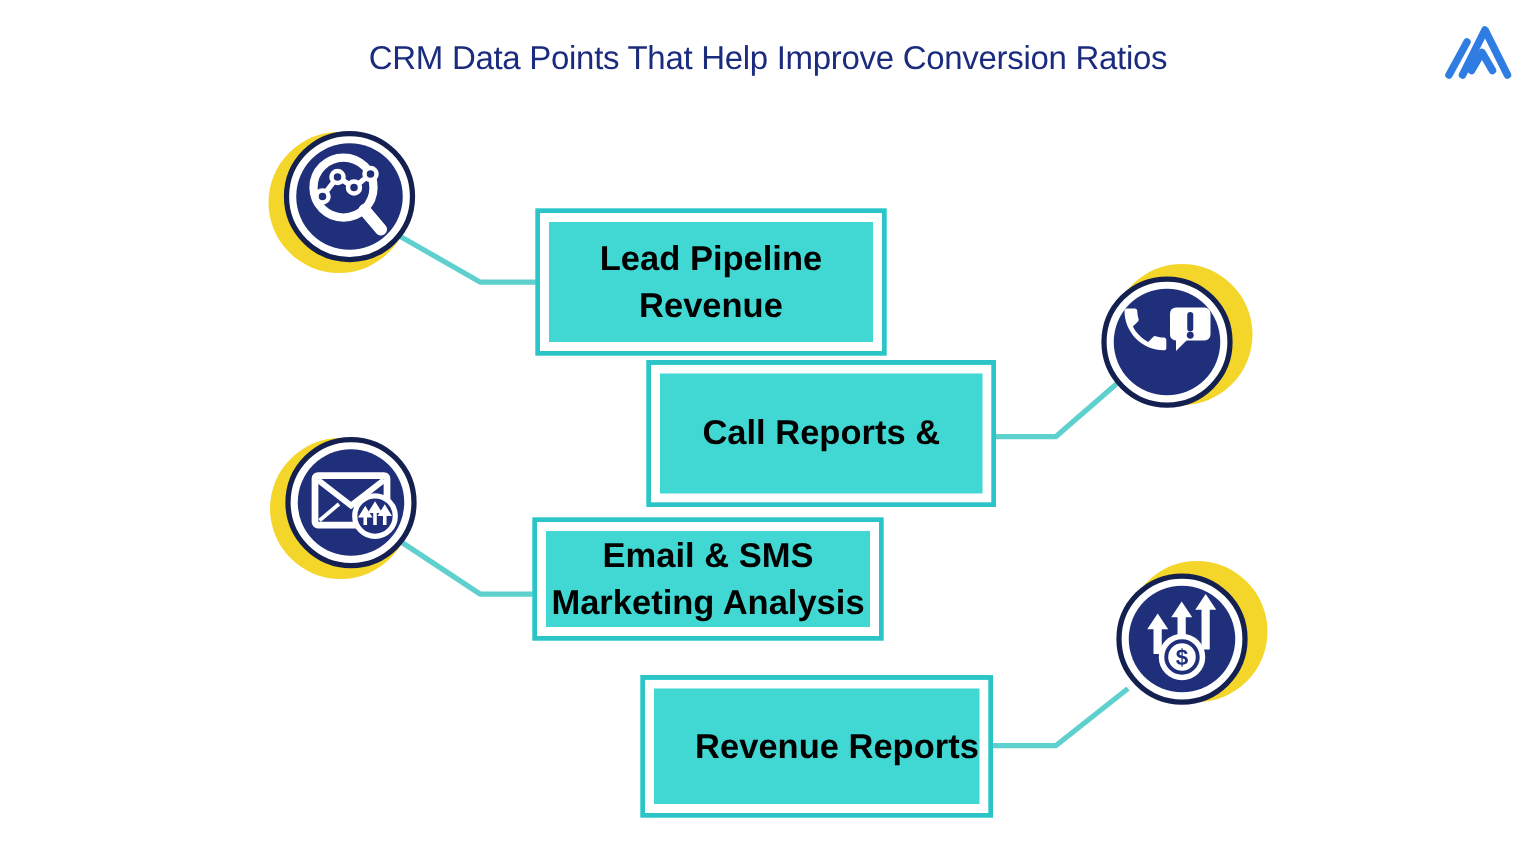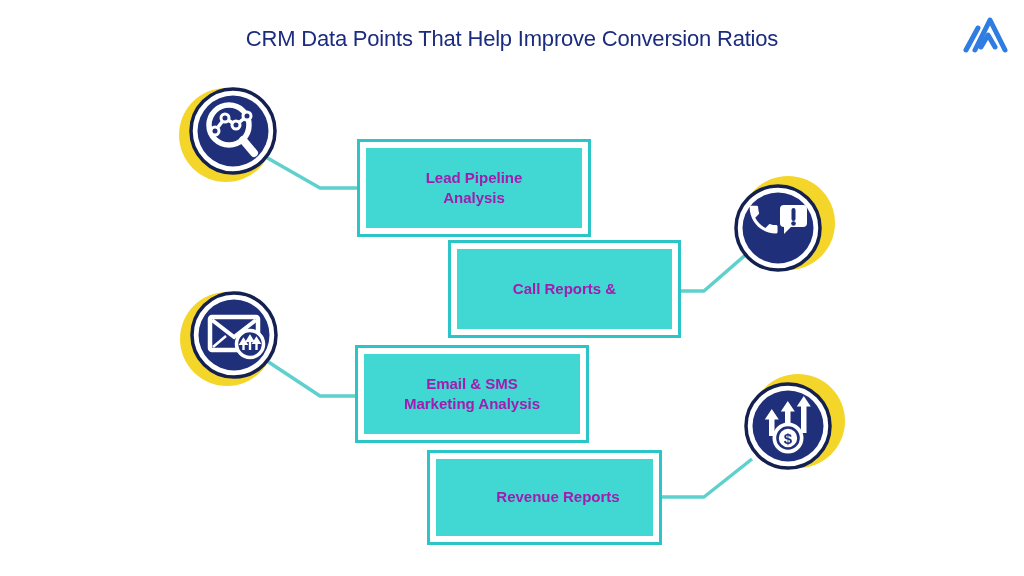--- a/index.html
+++ b/index.html
@@ -20,21 +20,21 @@
 
   .dp-box{
     position:absolute;z-index:2;
     background:#41d7d2;
     border:3px solid #2cc5c7;
     box-shadow:inset 0 0 0 6px #ffffff;
     display:flex;align-items:center;justify-content:center;
     text-align:center;box-sizing:border-box;
   }
   .dp-box .box-label{
-    color:#a21caf;font-weight:bold;font-size:15px;line-height:1.35;
+    color:#000000;font-weight:bold;font-size:23px;line-height:1.35;
   }
   .dp-box .box-label span{display:block;}
 </style>
 </head>
 <body>
 
 <div class="stage">
 
   <div class="title">CRM Data Points That Help Improve Conversion Ratios</div>
 
@@ -66,38 +66,38 @@
       <circle cx="42" cy="60" r="4"></circle>
       <circle cx="52" cy="47" r="4"></circle>
       <circle cx="63" cy="54" r="4"></circle>
       <circle cx="74" cy="45" r="4"></circle>
     </g>
   </svg>
 
   <div class="dp-box" style="left:357px;top:139px;width:234px;height:98px;">
     <div class="box-label">
       <span>Lead Pipeline</span>
-      <span>Analysis</span>
+      <span>Revenue</span>
     </div>
   </div>
 
   <svg class="icon-group" style="left:718px;top:168px;" viewBox="0 0 120 120">
     <circle cx="70" cy="55" r="47" fill="#f4d62a"></circle>
     <circle cx="60" cy="60" r="42" fill="#ffffff" stroke="#14204f" stroke-width="3.5"></circle>
     <circle cx="60" cy="60" r="35.5" fill="#1f2f7a"></circle>
     <g transform="translate(27,33) scale(1.55)">
       <path fill="#ffffff" d="M6.62 10.79c1.44 2.83 3.76 5.14 6.59 6.59l2.2-2.2c.27-.27.67-.36 1.02-.24 1.12.37 2.33.57 3.57.57.55 0 1 .45 1 1V20c0 .55-.45 1-1 1-9.39 0-17-7.61-17-17 0-.55.45-1 1-1h3.5c.55 0 1 .45 1 1 0 1.25.2 2.45.57 3.57.11.35.03.74-.25 1.02l-2.2 2.2z"></path>
     </g>
     <rect x="62" y="37" width="27" height="22" rx="4" fill="#ffffff"></rect>
     <polygon points="66,57 66,66 75,57" fill="#ffffff"></polygon>
     <line x1="75.5" y1="42" x2="75.5" y2="51" stroke="#1f2f7a" stroke-width="4" stroke-linecap="round"></line>
     <circle cx="75.5" cy="55.5" r="2.3" fill="#1f2f7a"></circle>
   </svg>
 
-  <div class="dp-box" style="left:448px;top:240px;width:233px;height:98px;">
+  <div class="dp-box" style="left:431px;top:240px;width:233px;height:98px;">
     <div class="box-label">
       <span>Call Reports &amp;</span>
     </div>
   </div>
 
   <svg class="icon-group" style="left:174px;top:275px;" viewBox="0 0 120 120">
     <circle cx="53" cy="64" r="47" fill="#f4d62a"></circle>
     <circle cx="60" cy="60" r="42" fill="#ffffff" stroke="#14204f" stroke-width="3.5"></circle>
     <circle cx="60" cy="60" r="35.5" fill="#1f2f7a"></circle>
     <rect x="36" y="42" width="48" height="33" rx="2" fill="#1f2f7a" stroke="#ffffff" stroke-width="4.5"></rect>
@@ -107,21 +107,21 @@
     <g stroke="#ffffff" stroke-width="2.4" fill="#ffffff">
       <line x1="69.5" y1="75" x2="69.5" y2="68"></line>
       <polygon points="69.5,64.5 66.8,68.8 72.2,68.8"></polygon>
       <line x1="76" y1="75" x2="76" y2="65"></line>
       <polygon points="76,61.5 73.3,65.8 78.7,65.8"></polygon>
       <line x1="82.5" y1="75" x2="82.5" y2="67"></line>
       <polygon points="82.5,63.5 79.8,67.8 85.2,67.8"></polygon>
     </g>
   </svg>
 
-  <div class="dp-box" style="left:355px;top:345px;width:234px;height:98px;">
+  <div class="dp-box" style="left:355px;top:345px;width:234px;height:82px;">
     <div class="box-label">
       <span>Email &amp; SMS</span>
       <span>Marketing Analysis</span>
     </div>
   </div>
 
   <svg class="icon-group" style="left:728px;top:366px;" viewBox="0 0 120 120">
     <circle cx="70" cy="55" r="47" fill="#f4d62a"></circle>
     <circle cx="60" cy="60" r="42" fill="#ffffff" stroke="#14204f" stroke-width="3.5"></circle>
     <circle cx="60" cy="60" r="35.5" fill="#1f2f7a"></circle>

